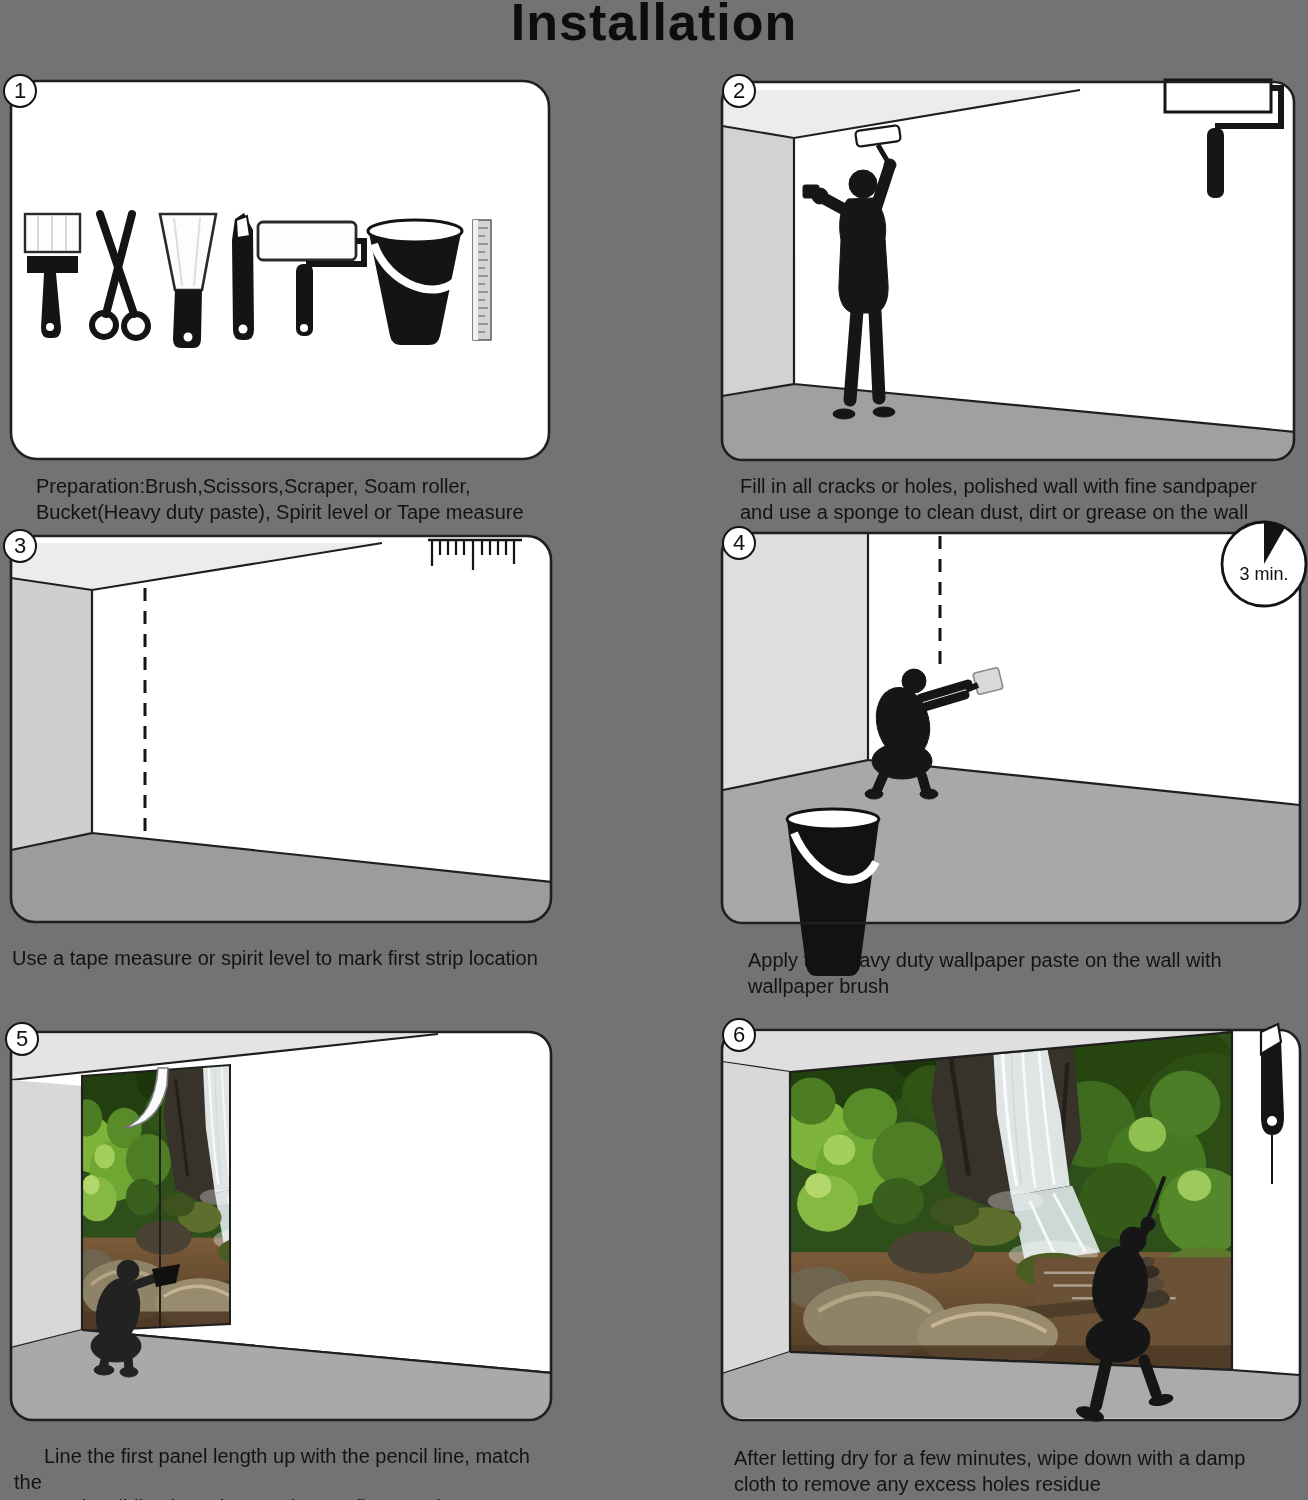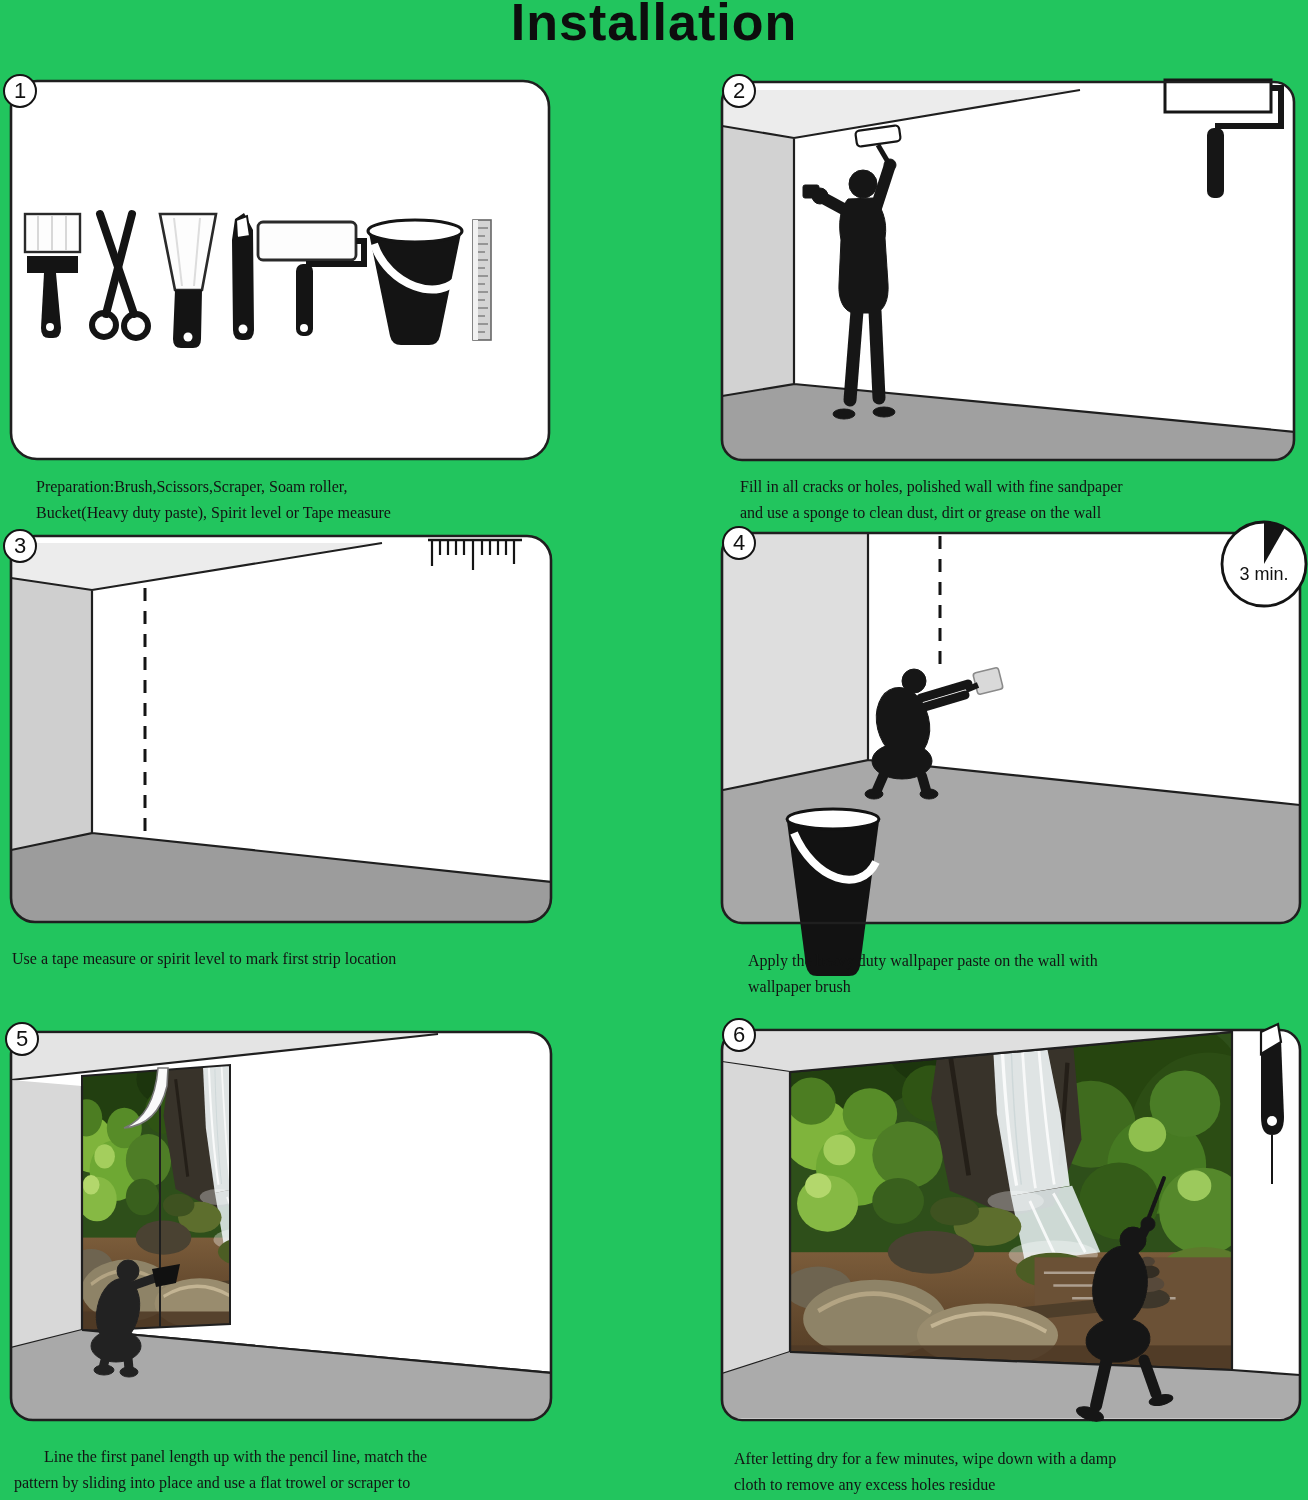--- a/index.html
+++ b/index.html
@@ -1,25 +1,25 @@
 <!DOCTYPE html>
 <html><head>
 <meta charset="utf-8">
 <style>
   html,body{margin:0;padding:0;background:#ffffff;}
-  #page{position:relative;width:1308px;height:1500px;background:#22c55e;overflow:hidden;
+  #page{position:relative;width:1308px;height:1500px;background:#737373;overflow:hidden;
         font-family:"Liberation Sans",sans-serif;color:#111;}
   .title{position:absolute;left:0;top:-8px;width:100%;text-align:center;
          font-size:52px;font-weight:bold;letter-spacing:1px;color:#0d0d0d;}
   .panel-svg{position:absolute;}
   .num-circle{position:absolute;width:30px;height:30px;border:2.4px solid #141414;border-radius:50%;
               background:#fff;z-index:5;display:flex;align-items:center;justify-content:center;
               font-size:22px;line-height:1;color:#111;}
-  .caption{position:absolute;font-size:16px;line-height:25.5px;color:#131313;
-           white-space:pre-line;font-family:Liberation Serif, serif;}
+  .caption{position:absolute;font-size:20px;line-height:25.5px;color:#131313;
+           white-space:pre-line;}
   .indent-first{text-indent:30px;}
 </style>
 </head>
 <body>
 
 <div id="page">
 
   <div class="title">Installation</div>
 
   <svg width="0" height="0" style="position:absolute" aria-hidden="true">

